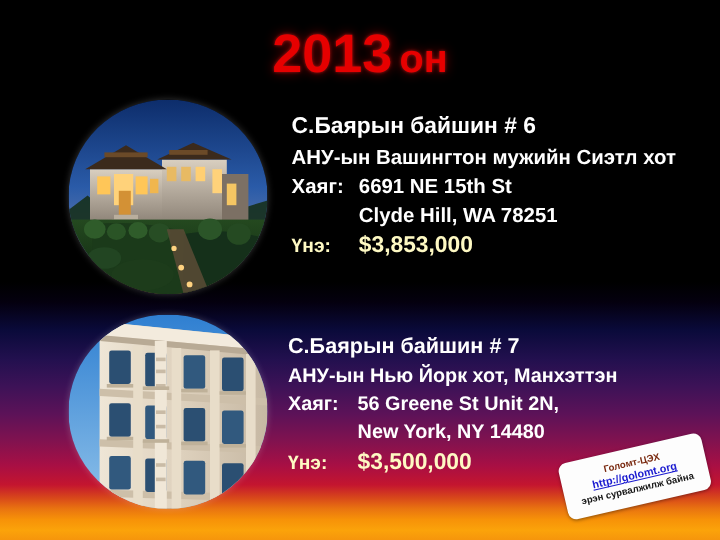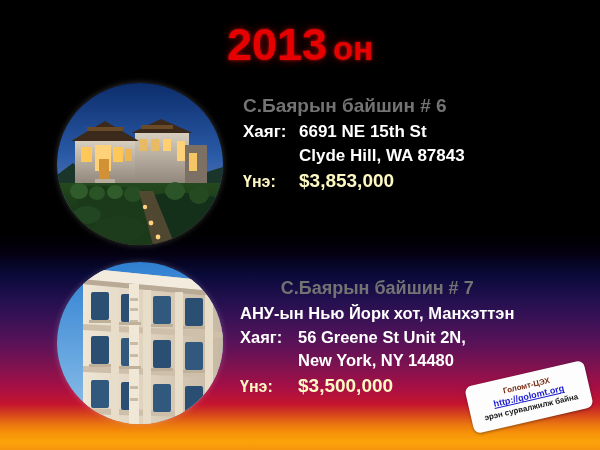--- a/index.html
+++ b/index.html
@@ -92,21 +92,21 @@
   .block {
     position: absolute;
     color: #ffffff;
     font-weight: bold;
     line-height: 1.0;
   }
   .block-1 { left: 243px; top: 96px; }
   .block-2 { left: 240px; top: 279px; }
 
   .block .heading {
-    color: #737373;
+    color: #ffffff;
     font-size: 19px;
     margin-bottom: 8px;
     white-space: nowrap;
   }
   .block .sub {
     font-size: 17px;
     margin-bottom: 7px;
     white-space: nowrap;
   }
   .block .row {
@@ -128,21 +128,21 @@
   }
   .block .price .lbl {
     display: inline-block;
     width: 56px;
     font-size: 16px;
   }
   .block .price .val {
     font-size: 19px;
   }
 
-  .block-2 .heading { font-size: 18px; text-align: center; }
+  .block-2 .heading { font-size: 18px; }
   .block-2 .sub { font-size: 16.5px; }
   .block-2 .row { font-size: 16.5px; }
   .block-2 .row .lbl { width: 58px; }
   .block-2 .row.indent { padding-left: 58px; }
   .block-2 .price .lbl { width: 58px; }
 
   
   .sticker {
     position: absolute;
     left: 468px;
@@ -328,25 +328,26 @@
         <rect x="32" y="102" width="22" height="3"></rect>
         <rect x="62" y="104" width="22" height="3"></rect>
         <rect x="94" y="106" width="22" height="3"></rect>
         <rect x="126" y="108" width="22" height="3"></rect>
       </g>
     </svg>
   </div>
 
   <div class="block block-1">
     <div class="heading">С.Баярын  байшин # 6</div>
+    <div class="sub">АНУ-ын Вашингтон мужийн Сиэтл хот</div>
     <div class="row">
       <span class="lbl">Хаяг:</span><span>6691 NE 15th St</span>
     </div>
     <div class="row indent">
-      <span>Clyde Hill, WA 87843</span>
+      <span>Clyde Hill, WA 78251</span>
     </div>
     <div class="price">
       <span class="lbl">Үнэ:</span><span class="val">$3,853,000</span>
     </div>
   </div>
 
   <div class="block block-2">
     <div class="heading">С.Баярын  байшин # 7</div>
     <div class="sub">АНУ-ын Нью Йорк хот, Манхэттэн</div>
     <div class="row">

